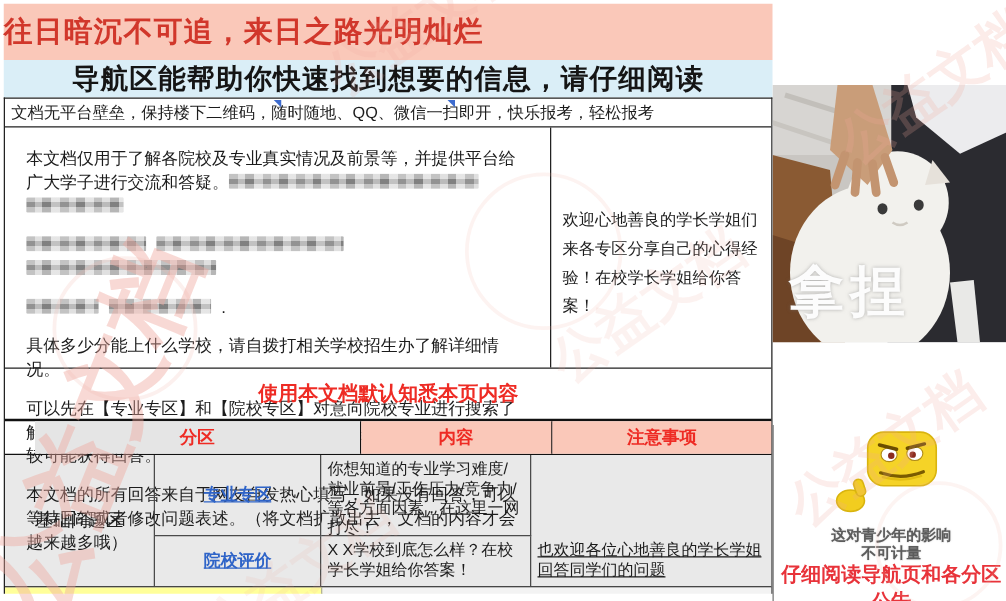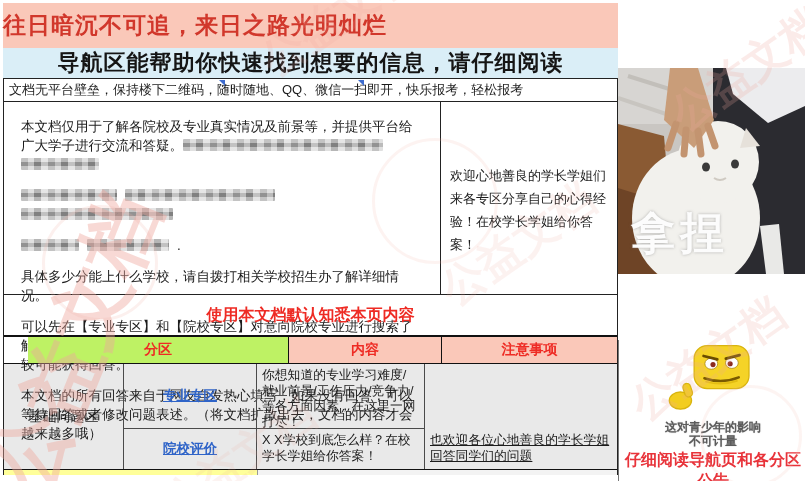--- a/index.html
+++ b/index.html
@@ -34,21 +34,21 @@
   .intro-cell p{margin:12px;}
   .blur{display:inline-block;height:12px;vertical-align:-1px;margin-right:8px;border-radius:1px;
         background-image:repeating-linear-gradient(0deg,rgba(255,255,255,.35) 0 4px,rgba(0,0,0,.10) 4px 8px),
         repeating-linear-gradient(90deg,#a3a3a3 0 7px,#d0d0d0 7px 13px,#8f8f8f 13px 20px,#d8d8d8 20px 27px);}
   .welcome-cell{flex:1;padding:62px 4px 0 9px;font-size:13px;line-height:23px;box-sizing:border-box;}
   .notice-row{height:40px;display:flex;align-items:center;justify-content:center;
               color:#ee2b24;font-size:16px;font-weight:bold;}
   .thead{display:flex;border-top:2px solid #111;border-bottom:1px solid #111;height:26px;
          font-weight:bold;color:#ee2b24;font-size:14px;}
   .th{display:flex;align-items:center;justify-content:center;box-sizing:border-box;}
-  .th-zone{width:286px;background:#bef264;border-right:1px solid #111;margin-left:24px;}
+  .th-zone{width:286px;background:#e5e5e5;border-right:1px solid #111;margin-left:24px;}
   .th-content{width:168px;background:#fac8b9;border-right:1px solid #111;}
   .th-note{width:192px;background:#fac8b9;}
   .tbody{display:grid;grid-template-columns:120px 133px 168px 192px;grid-template-rows:65px 40px;
          background:#e9e9e9;border-bottom:1px solid #111;font-size:12.8px;}
   .td{box-sizing:border-box;padding:3px 5px;line-height:15.6px;}
   .bR{border-right:1px solid #4a4a4a;} .bB{border-bottom:1px solid #4a4a4a;}
   .c-zone{grid-area:1/1/3/2;display:flex;align-items:center;justify-content:center;font-size:14px;}
   .cell-center{display:flex;align-items:center;justify-content:center;}
   .zone-link{color:#2f64c8;text-decoration:underline;font-weight:bold;font-size:13.5px;cursor:pointer;}
   .note-underline{text-decoration:underline;}

